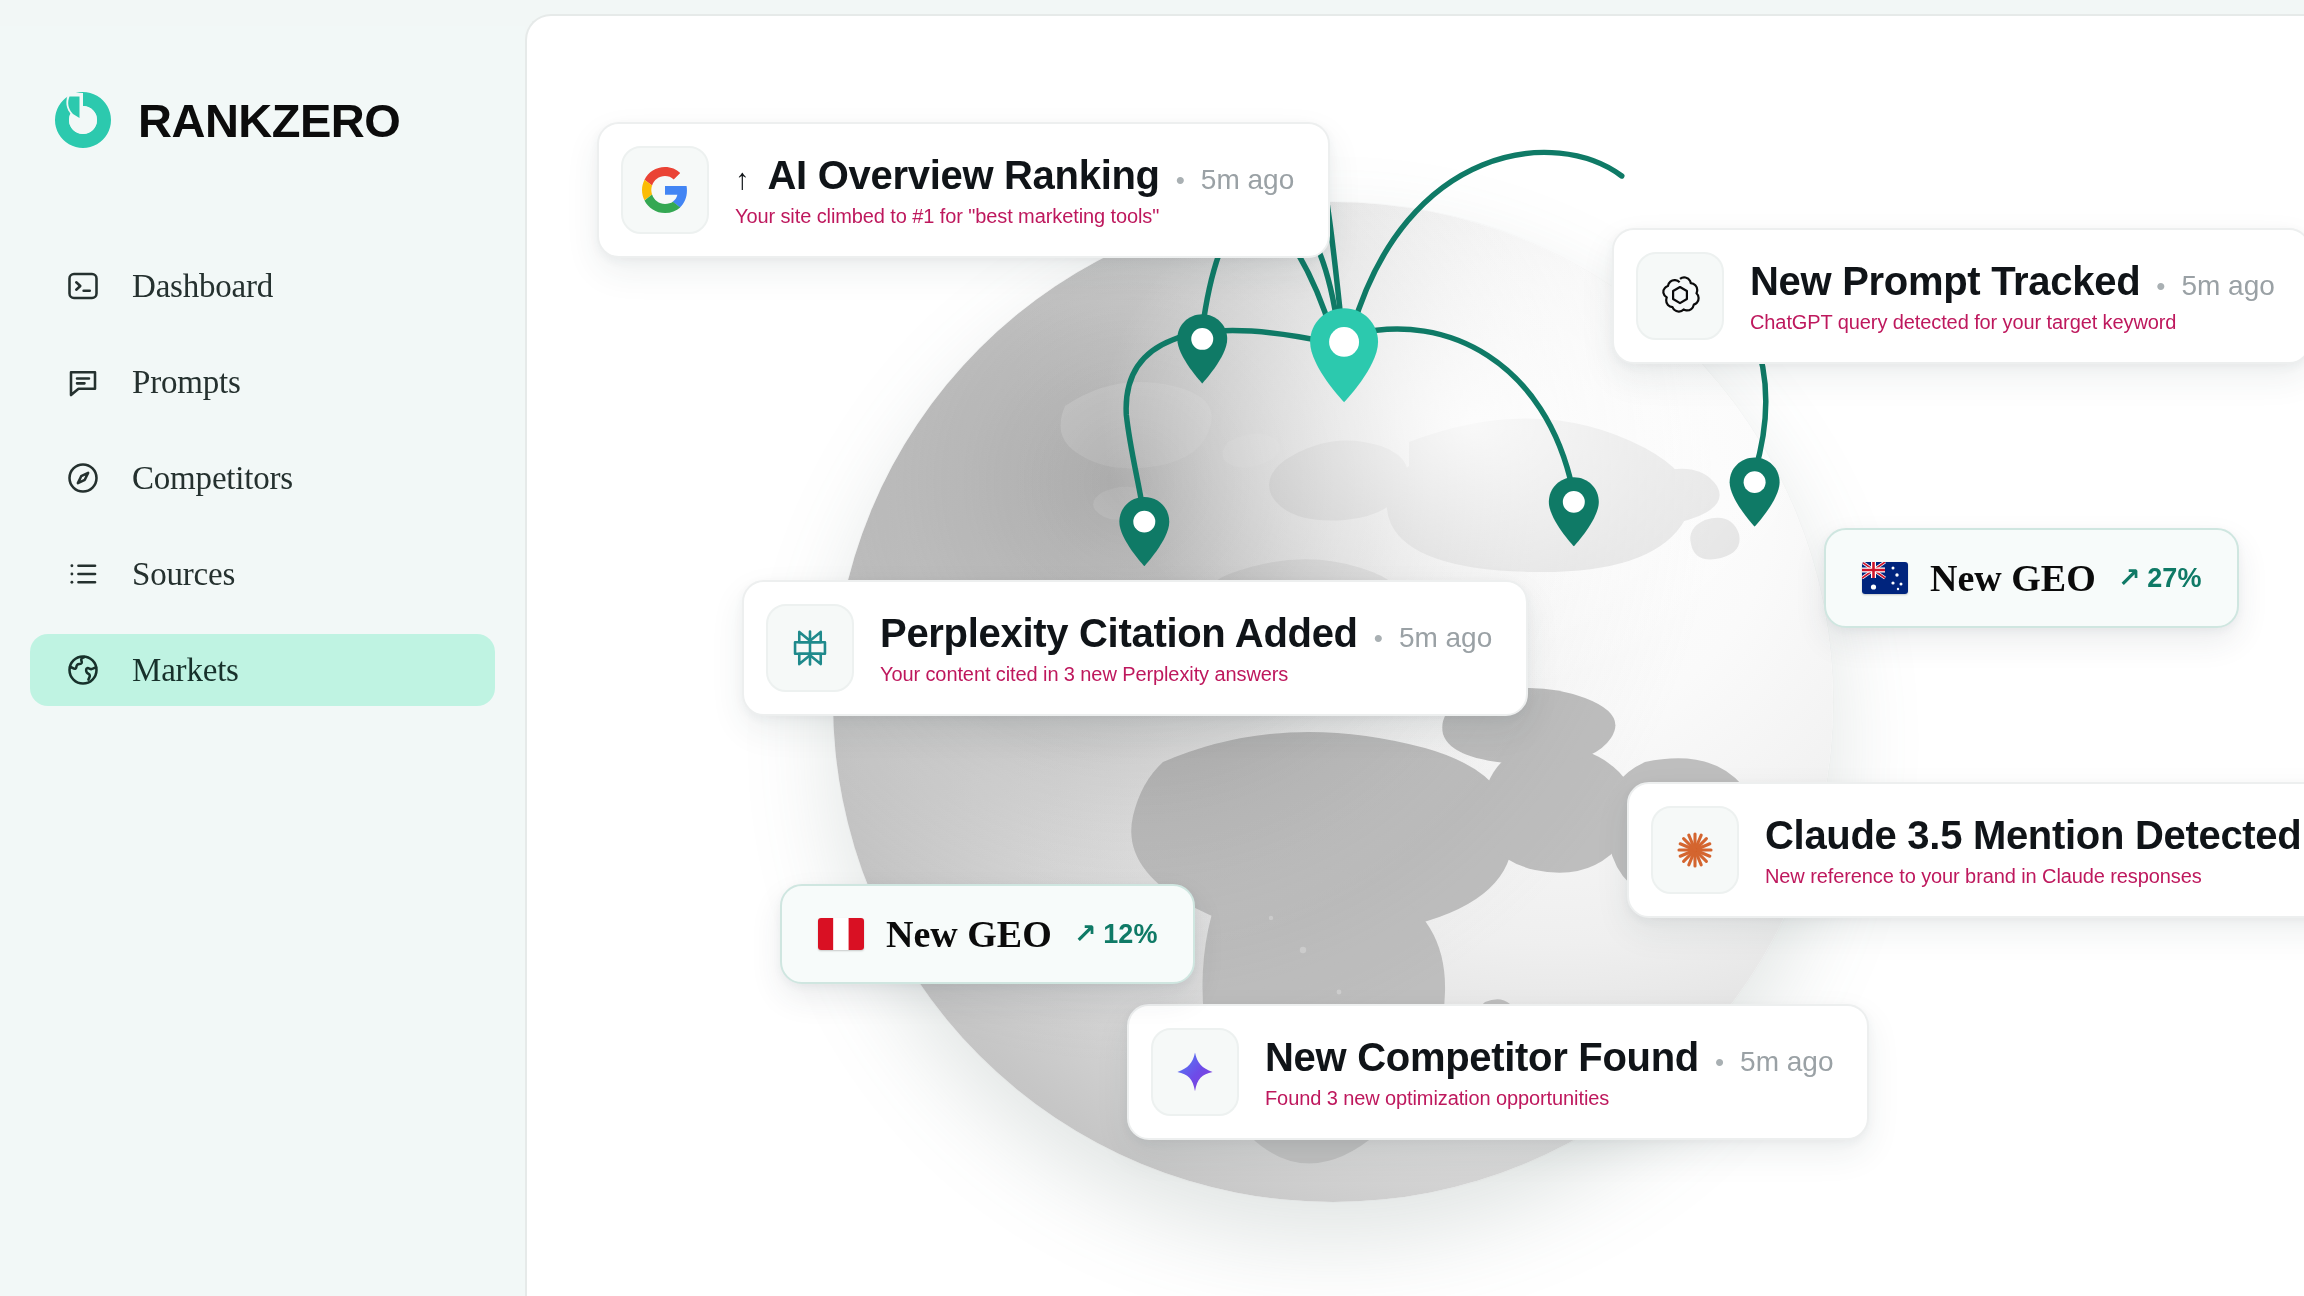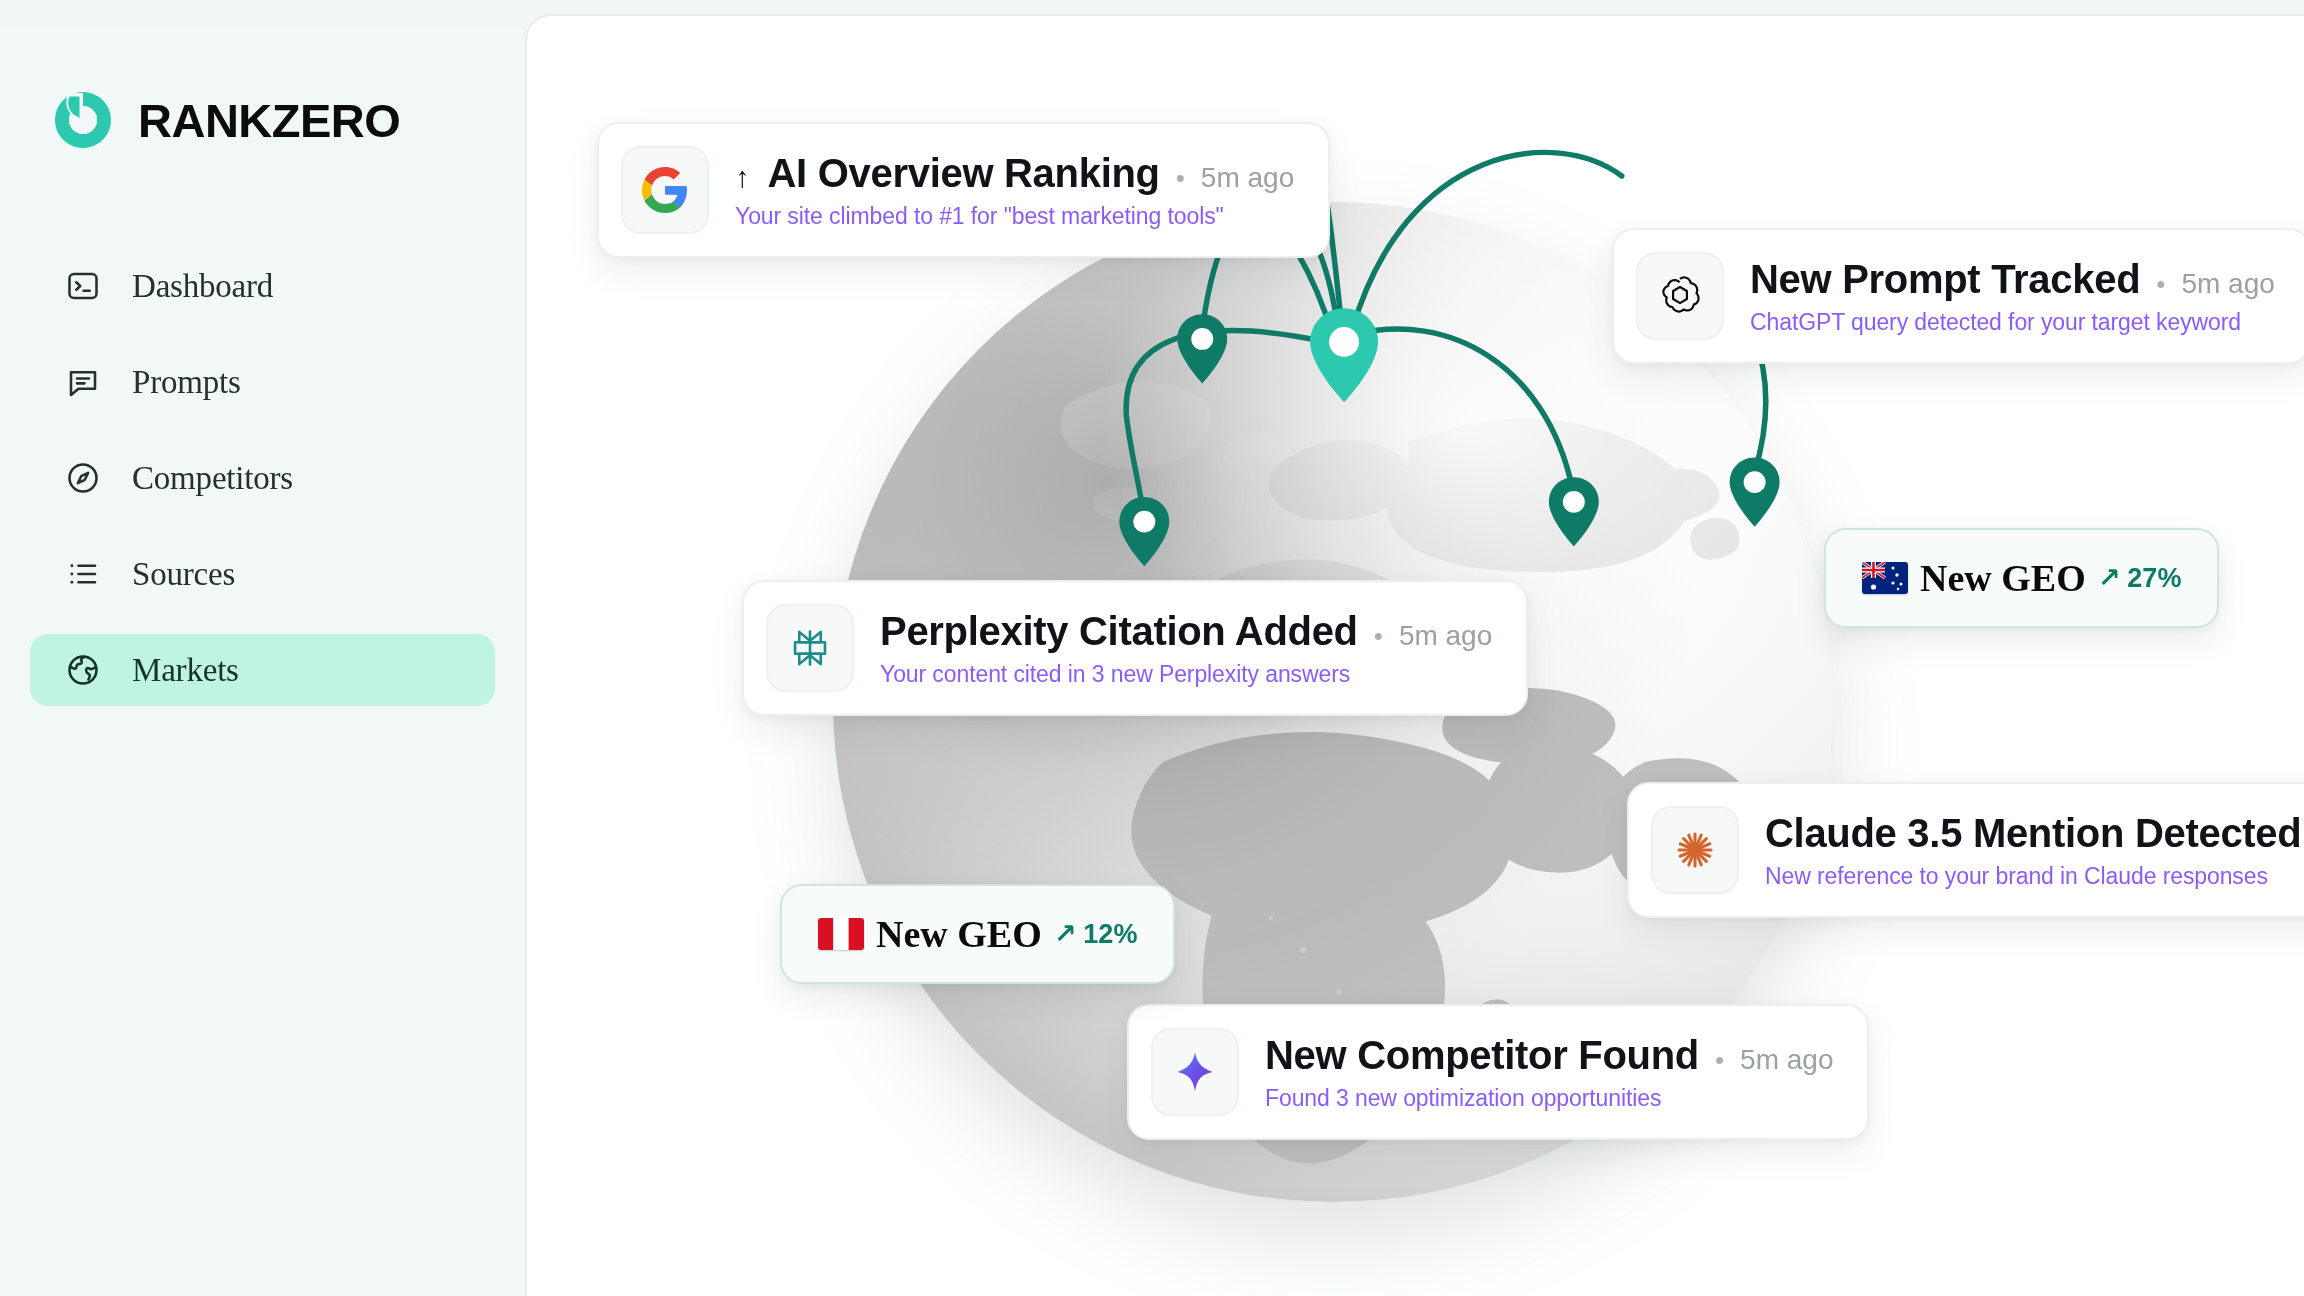--- a/index.html
+++ b/index.html
@@ -84,26 +84,26 @@
   .card-ico{
     width:84px;height:84px;flex:0 0 84px;border-radius:20px;
     background:#F6F9F8;border:2px solid #EDF1F0;
     display:flex;align-items:center;justify-content:center;
   }
   .card-body{display:flex;flex-direction:column;gap:7px;}
   .card-head{display:flex;align-items:baseline;gap:16px;}
   .card-title{font-size:40px;font-weight:700;color:#101418;letter-spacing:-0.3px;white-space:nowrap;}
   .card-dot{font-size:26px;color:#A9B0B3;line-height:1;}
   .card-time{font-size:28px;color:#9AA1A5;white-space:nowrap;}
-  .card-sub{font-size:23px;color:#8b5cf6;letter-spacing:-0.1px;white-space:nowrap;}
+  .card-sub{font-size:20px;color:#be185d;letter-spacing:-0.1px;white-space:nowrap;}
   .arrow-up{font-size:29px;font-weight:700;color:#101418;margin-right:2px;}
 
   
   .geo{
-    position:absolute;display:flex;align-items:center;gap:12px;
+    position:absolute;display:flex;align-items:center;gap:22px;
     background:#F7FBFA;border:2px solid #CFE6E0;border-radius:22px;
     padding:26px 36px;box-sizing:border-box;
     box-shadow:0 14px 32px rgba(40,60,70,.09), 0 3px 8px rgba(40,60,70,.05);
   }
   .geo-flag{width:46px;height:32px;border-radius:3px;overflow:hidden;flex:0 0 46px;position:relative;box-shadow:0 1px 2px rgba(0,0,0,.2);}
   .geo-label{
     font-family:"Liberation Serif","DejaVu Serif",serif;
     font-size:38px;font-weight:700;color:#0B0B0B;letter-spacing:0px;white-space:nowrap;
   }
   .geo-delta{display:flex;align-items:center;gap:7px;color:#0F7A66;font-size:27px;font-weight:600;white-space:nowrap;}

